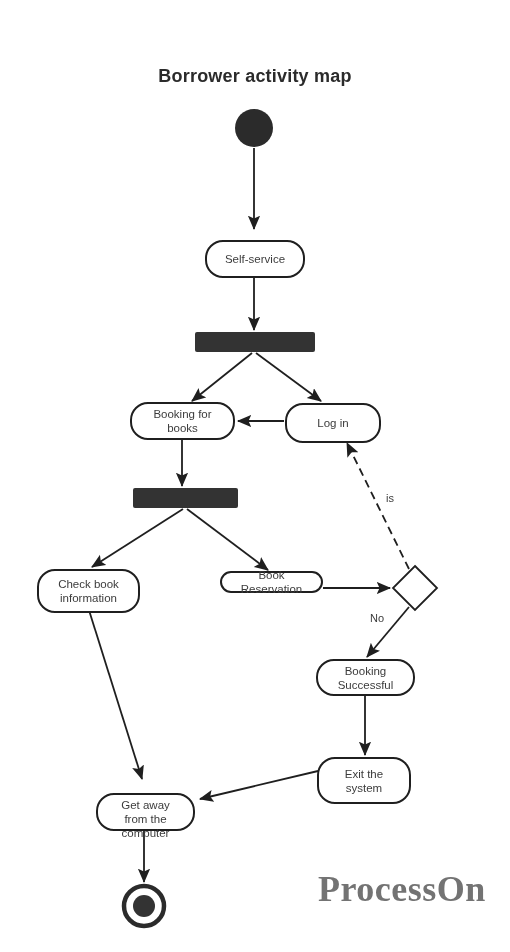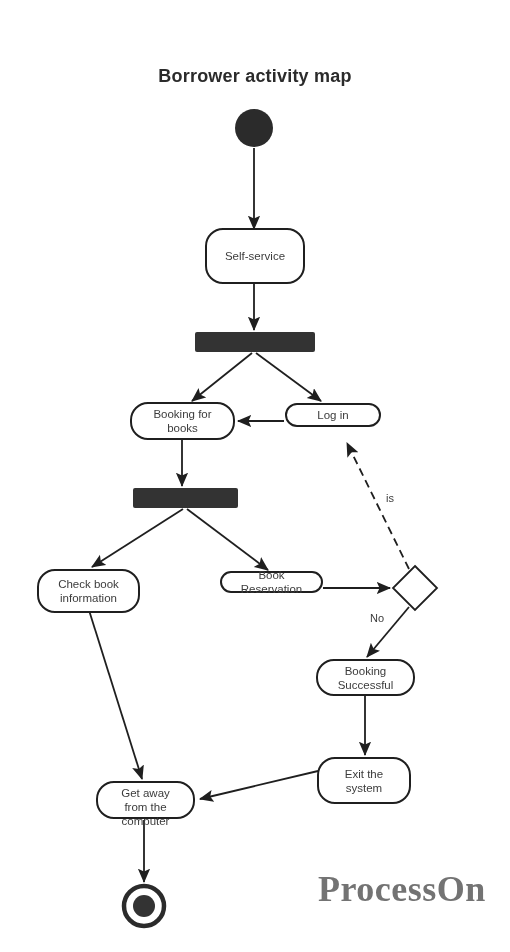--- a/index.html
+++ b/index.html
@@ -44,20 +44,21 @@
     line-height: 14px;
     background: #ffffff;
     border: 2px solid #1f1f1f;
     border-radius: 18px;
     white-space: pre-line;
   }
   .node.overflow-text {
     overflow: visible;
     align-items: flex-start;
     padding-top: 3px;
+    margin-top: 12px;
   }
   .node .node-label {
     display: block;
   }
   .watermark {
     position: absolute;
     left: 318px;
     top: 868px;
     font-family: "Liberation Serif", "DejaVu Serif", serif;
     font-size: 36px;
@@ -110,30 +111,30 @@
   <polygon points="415,566 437,588 415,610 393,588" fill="#ffffff" stroke="#1f1f1f" stroke-width="1.8"></polygon>
 
   <g>
     <circle cx="144" cy="906" r="20" fill="#ffffff" stroke="#2b2b2b" stroke-width="4.5"></circle>
     <circle cx="144" cy="906" r="11" fill="#333333"></circle>
   </g>
 </svg>
 
 <div class="diagram-title">Borrower activity map</div>
 
-<div class="node" style="left:205px; top:228px; width:100px; height:56px;">
+<div class="node" style="left:205px; top:240px; width:100px; height:38px;">
   <span class="node-label">Self-service</span>
 </div>
 
 <div class="node" style="left:130px; top:402px; width:105px; height:38px;">
   <span class="node-label">Booking for
 books</span>
 </div>
 
-<div class="node" style="left:285px; top:403px; width:96px; height:24px;">
+<div class="node" style="left:285px; top:403px; width:96px; height:40px;">
   <span class="node-label">Log in</span>
 </div>
 
 <div class="node" style="left:37px; top:569px; width:103px; height:44px;">
   <span class="node-label">Check book
 information</span>
 </div>
 
 <div class="node" style="left:220px; top:571px; width:103px; height:22px;">
   <span class="node-label">Book

